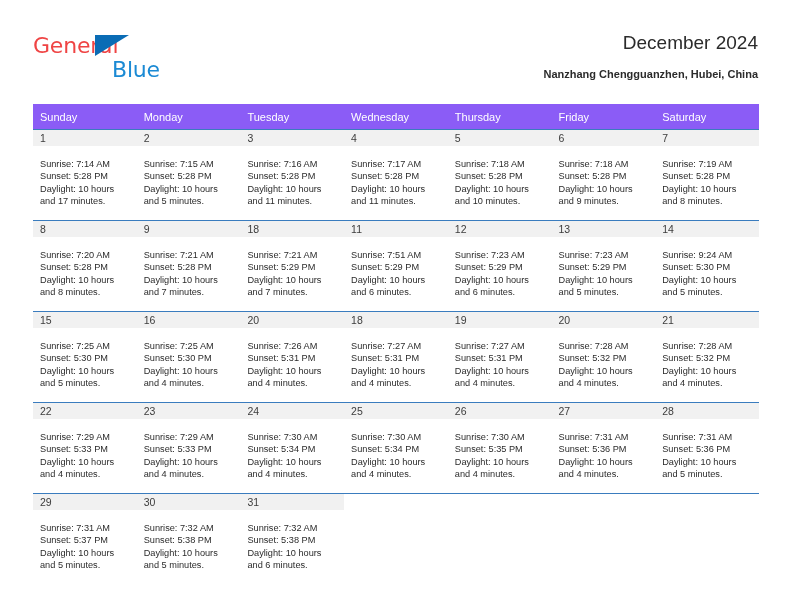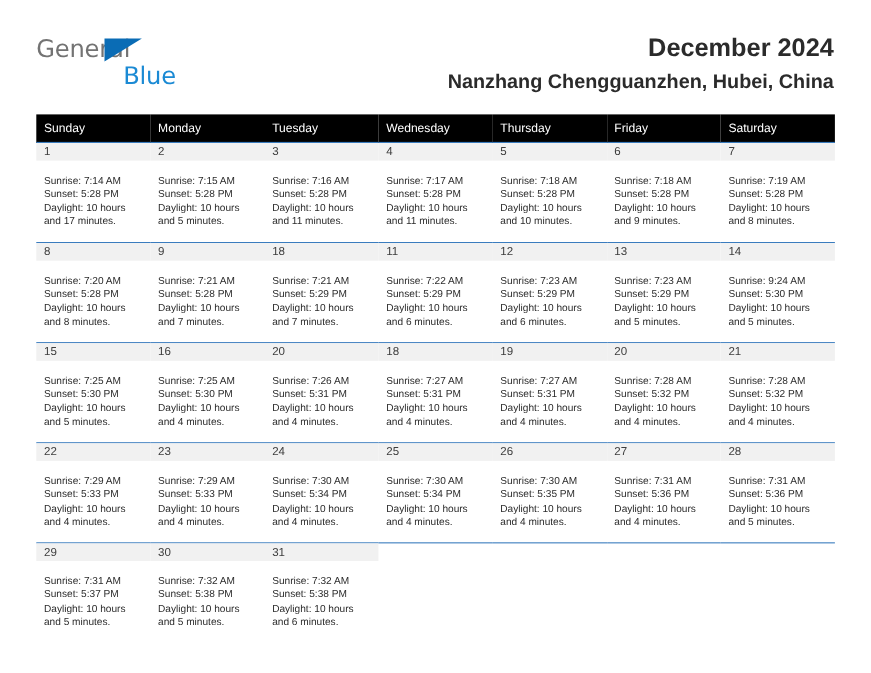--- a/index.html
+++ b/index.html
@@ -40,21 +40,21 @@
     position: relative;
     height: 26px;
     line-height: 26px;
   }
   .logo-general {
     position: absolute;
     left: 0;
     top: 0;
     font-size: 22px;
     letter-spacing: -0.2px;
-    color: #737373;
+    color: #ef4444;
     font-family: "DejaVu Sans", sans-serif;
     font-weight: 400;
   }
   .logo-triangle {
     position: absolute;
     left: 62px;
     top: 2px;
     width: 0;
     height: 0;
     border-left: 34px solid #0a6cb5;
@@ -72,46 +72,46 @@
     margin-left: 46px;
   }
 
   .title-block {
     position: absolute;
     right: 34px;
     top: 26px;
     text-align: right;
   }
   .cal-title {
-    font-size: 23px;
+    font-size: 19px;
     color: #2b2b2b;
-    font-weight: 700;
+    font-weight: 400;
     line-height: 34px;
     white-space: nowrap;
   }
   .cal-subtitle {
     margin-top: 6px;
-    font-size: 18px;
+    font-size: 11px;
     color: #2b2b2b;
     font-weight: 600;
     line-height: 17px;
     white-space: nowrap;
   }
 
   
   .calendar {
     position: absolute;
     left: 33px;
     top: 104px;
     width: 726px;
     border-collapse: collapse;
     table-layout: fixed;
   }
   .calendar th {
-    background: #000000;
+    background: #8b5cf6;
     color: #ffffff;
     font-size: 11px;
     font-weight: 400;
     text-align: left;
     padding: 5px 0 5px 7px;
     height: 15px;
     border: none;
   }
   .calendar td {
     vertical-align: top;
@@ -295,21 +295,21 @@
                 <div>Sunset: 5:29 PM</div>
                 <div>Daylight: 10 hours</div>
                 <div>and 7 minutes.</div>
               </div>
             </div>
           </td>
           <td>
             <div class="cell-inner">
               <div class="daynum-band">11</div>
               <div class="cell-details">
-                <div>Sunrise: 7:22 AM</div>
+                <div>Sunrise: 7:51 AM</div>
                 <div>Sunset: 5:29 PM</div>
                 <div>Daylight: 10 hours</div>
                 <div>and 6 minutes.</div>
               </div>
             </div>
           </td>
           <td>
             <div class="cell-inner">
               <div class="daynum-band">12</div>
               <div class="cell-details">

